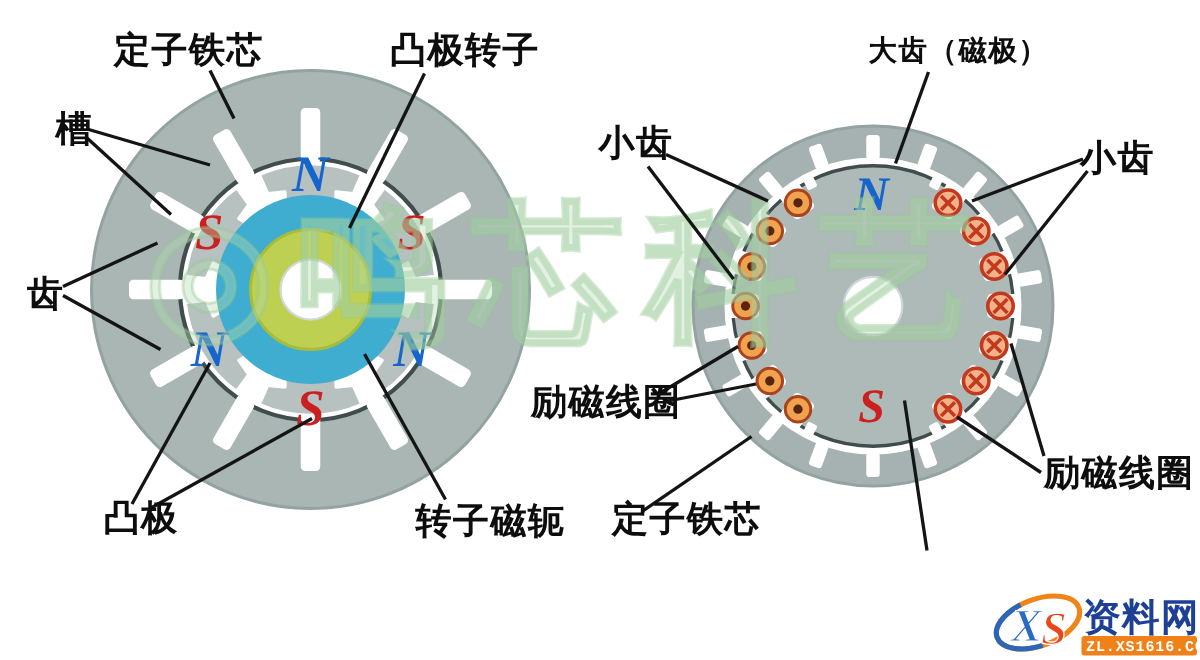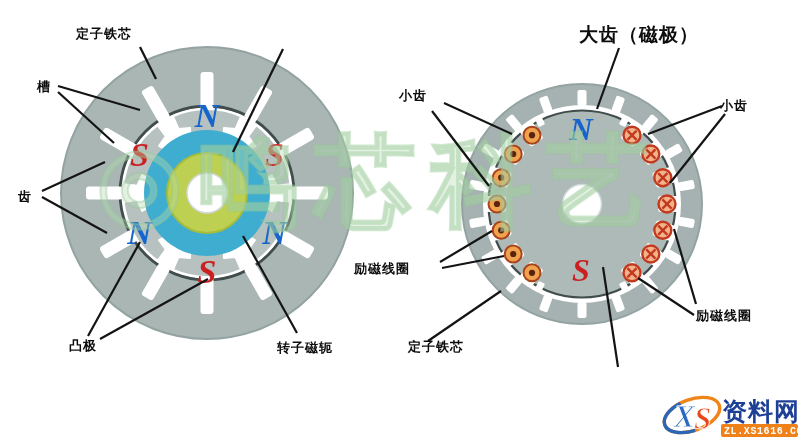--- a/index.html
+++ b/index.html
@@ -1,21 +1,21 @@
 <!DOCTYPE html>
 <html><head>
 <meta charset="utf-8">
 <style>
   html,body{margin:0;padding:0;background:#ffffff;width:800px;height:440px;overflow:hidden;}
   #canvas{position:relative;width:800px;height:440px;background:#ffffff;
           font-family:"Liberation Sans","DejaVu Sans",sans-serif;}
   svg{display:block;}
   .diagram{position:absolute;z-index:2;}
   .lead-overlay{position:absolute;left:0;top:0;z-index:10;pointer-events:none;}
-  .lbl{position:absolute;z-index:11;font-size:13px;font-weight:bold;color:#0d0d0d;
+  .lbl{position:absolute;z-index:11;font-size:24px;font-weight:bold;color:#0d0d0d;
        white-space:nowrap;line-height:22px;letter-spacing:1px;}
   .watermark{position:absolute;left:95px;top:126px;z-index:6;font-size:102px;line-height:1.1;
        font-weight:bold;letter-spacing:14px;color:rgba(178,218,176,0.38);
        -webkit-text-stroke:2px rgba(150,200,150,0.40);white-space:nowrap;pointer-events:none;}
   .logo{position:absolute;left:658px;top:389px;z-index:12;}
   .pole-letter{font-family:"Liberation Serif","DejaVu Serif",serif;font-weight:bold;font-style:italic;}
 </style>
 </head>
 <body>
 
@@ -196,20 +196,21 @@
     <line x1="725" y1="114" x2="670" y2="183"></line>
     <line x1="440" y1="262" x2="492" y2="231"></line>
     <line x1="442" y1="268" x2="504" y2="256"></line>
     <line x1="696" y1="304" x2="674" y2="229"></line>
     <line x1="694" y1="315" x2="638" y2="278"></line>
     <line x1="428" y1="341" x2="501" y2="291"></line>
     <line x1="618" y1="367" x2="603" y2="267"></line>
   </svg>
 
   <div class="lbl" style="left:76px;top:23px">定子铁芯</div>
+  <div class="lbl" style="left:260px;top:23px">凸极转子</div>
   <div class="lbl" style="left:37px;top:76px">槽</div>
   <div class="lbl" style="left:18px;top:186px">齿</div>
   <div class="lbl" style="left:69px;top:335px">凸极</div>
   <div class="lbl" style="left:277px;top:337px">转子磁轭</div>
   <div class="lbl" style="left:579px;top:24px;font-size:19px">大齿（磁极）</div>
   <div class="lbl" style="left:399px;top:85px">小齿</div>
   <div class="lbl" style="left:720px;top:95px">小齿</div>
   <div class="lbl" style="left:354px;top:258px">励磁线圈</div>
   <div class="lbl" style="left:696px;top:305px">励磁线圈</div>
   <div class="lbl" style="left:408px;top:336px">定子铁芯</div>

